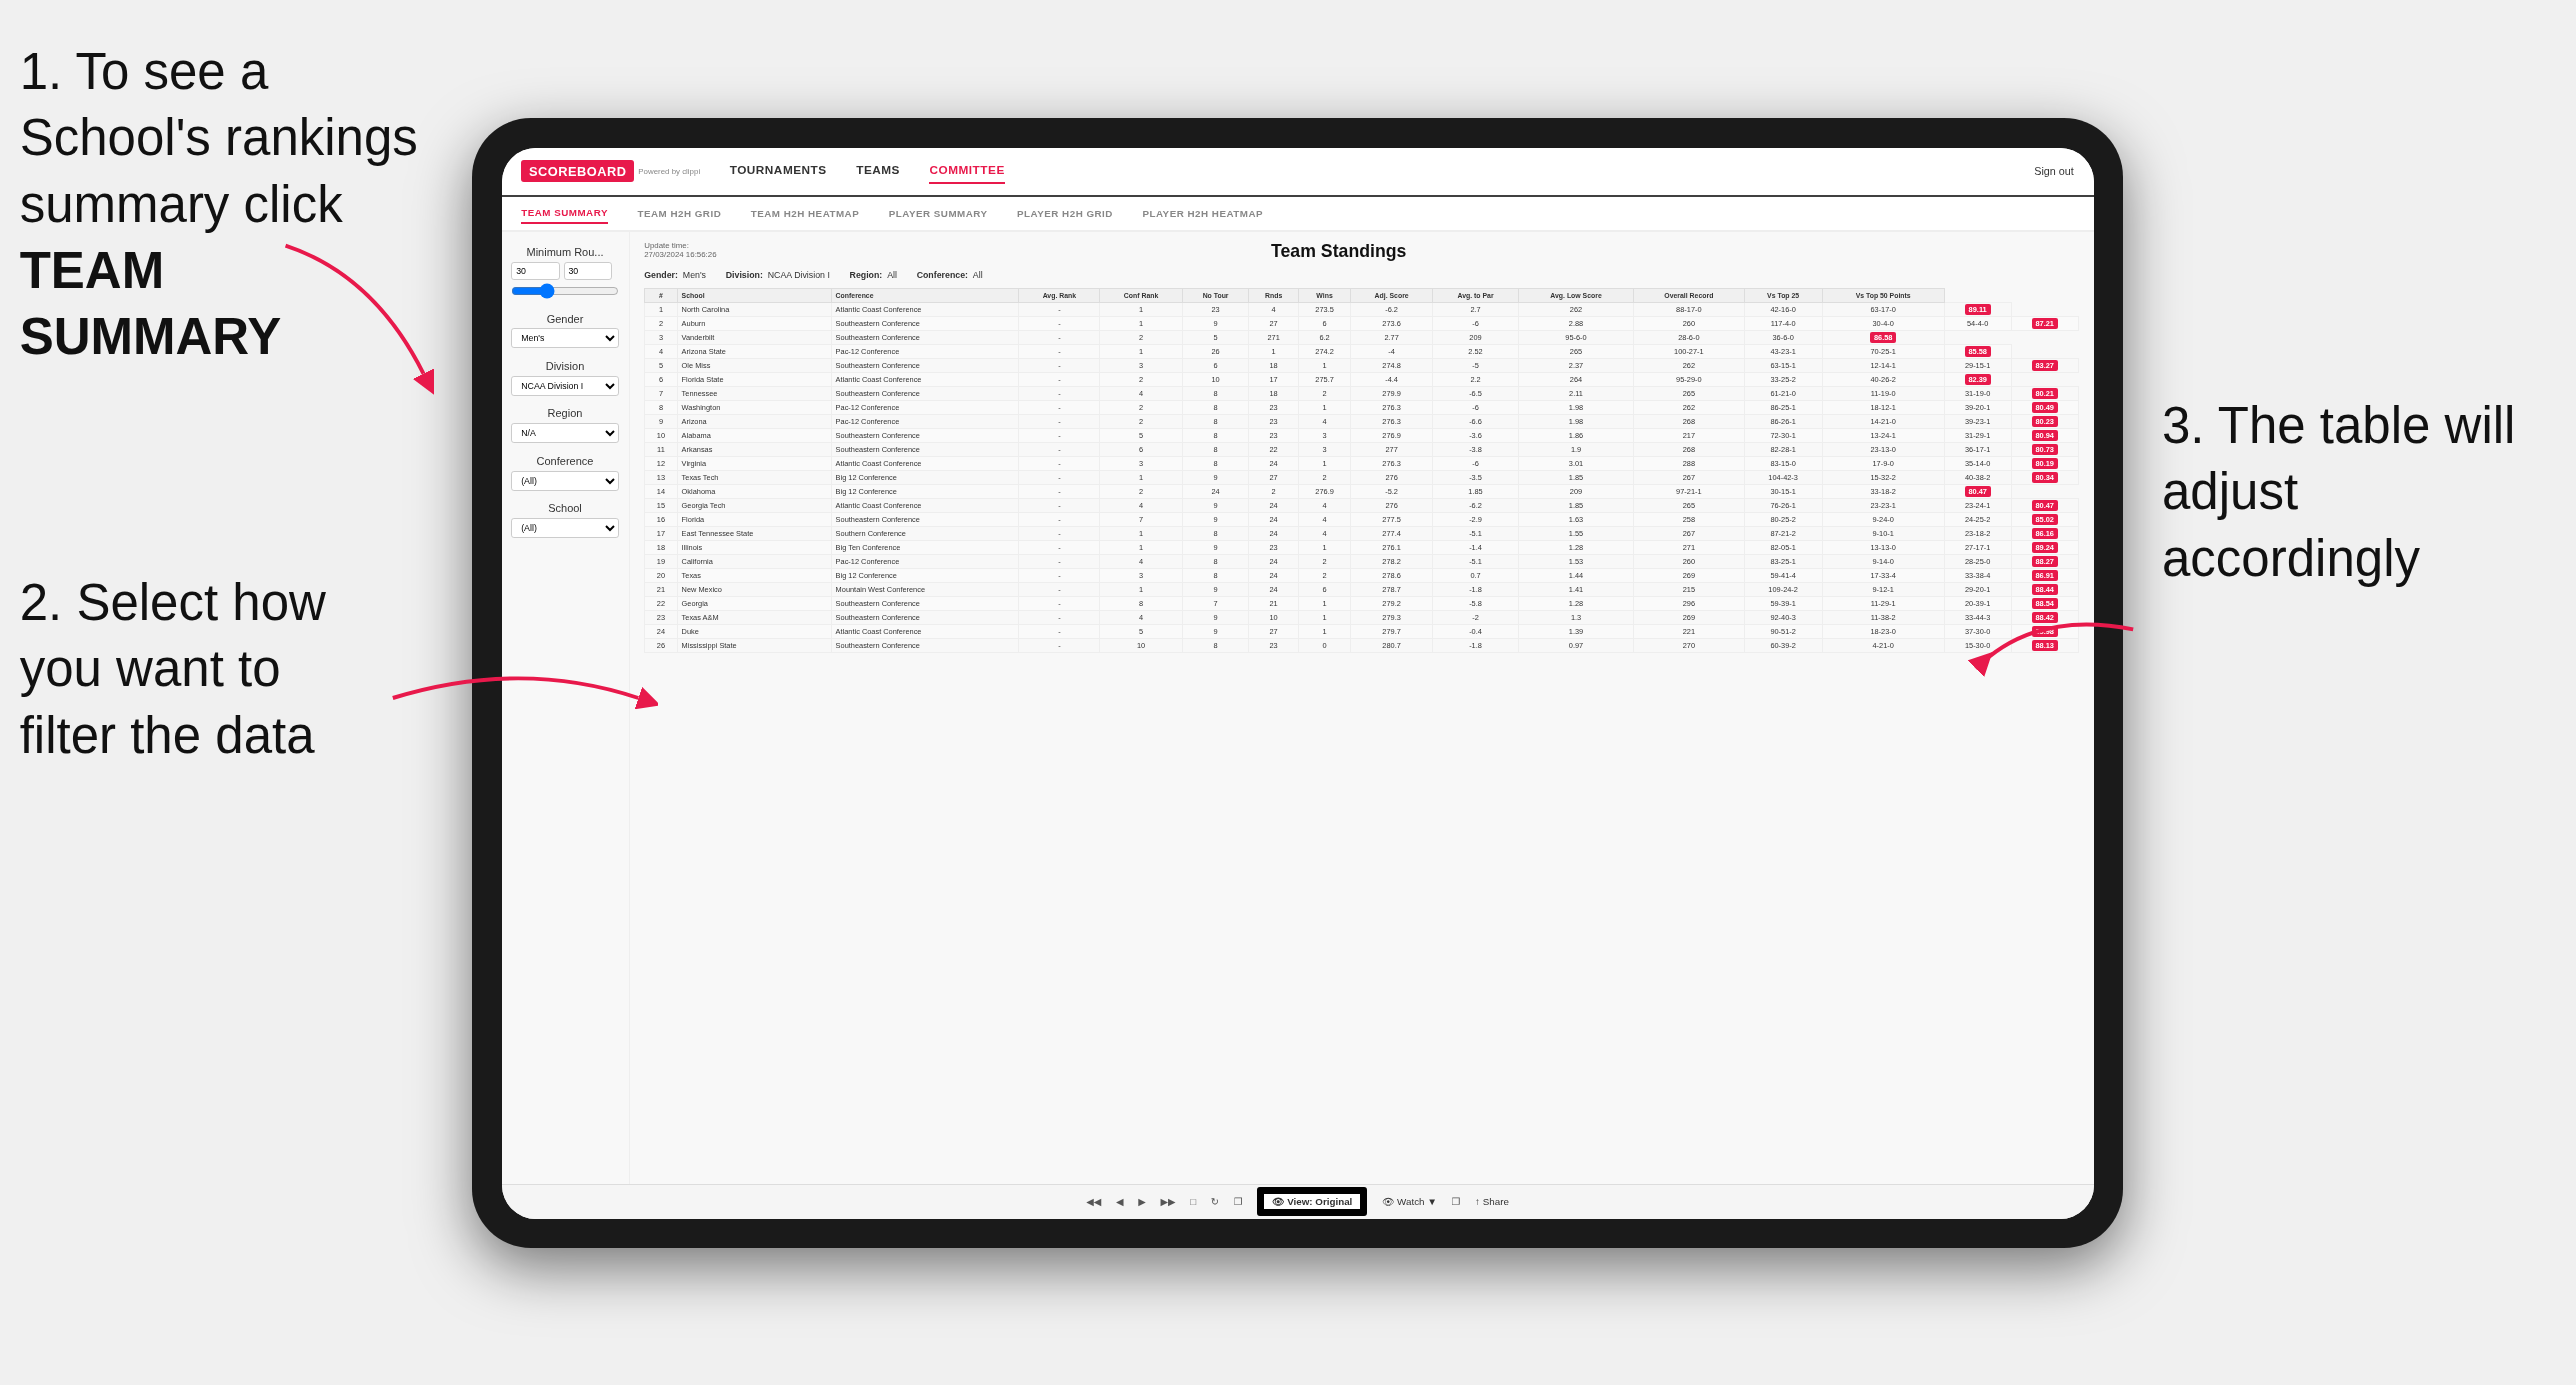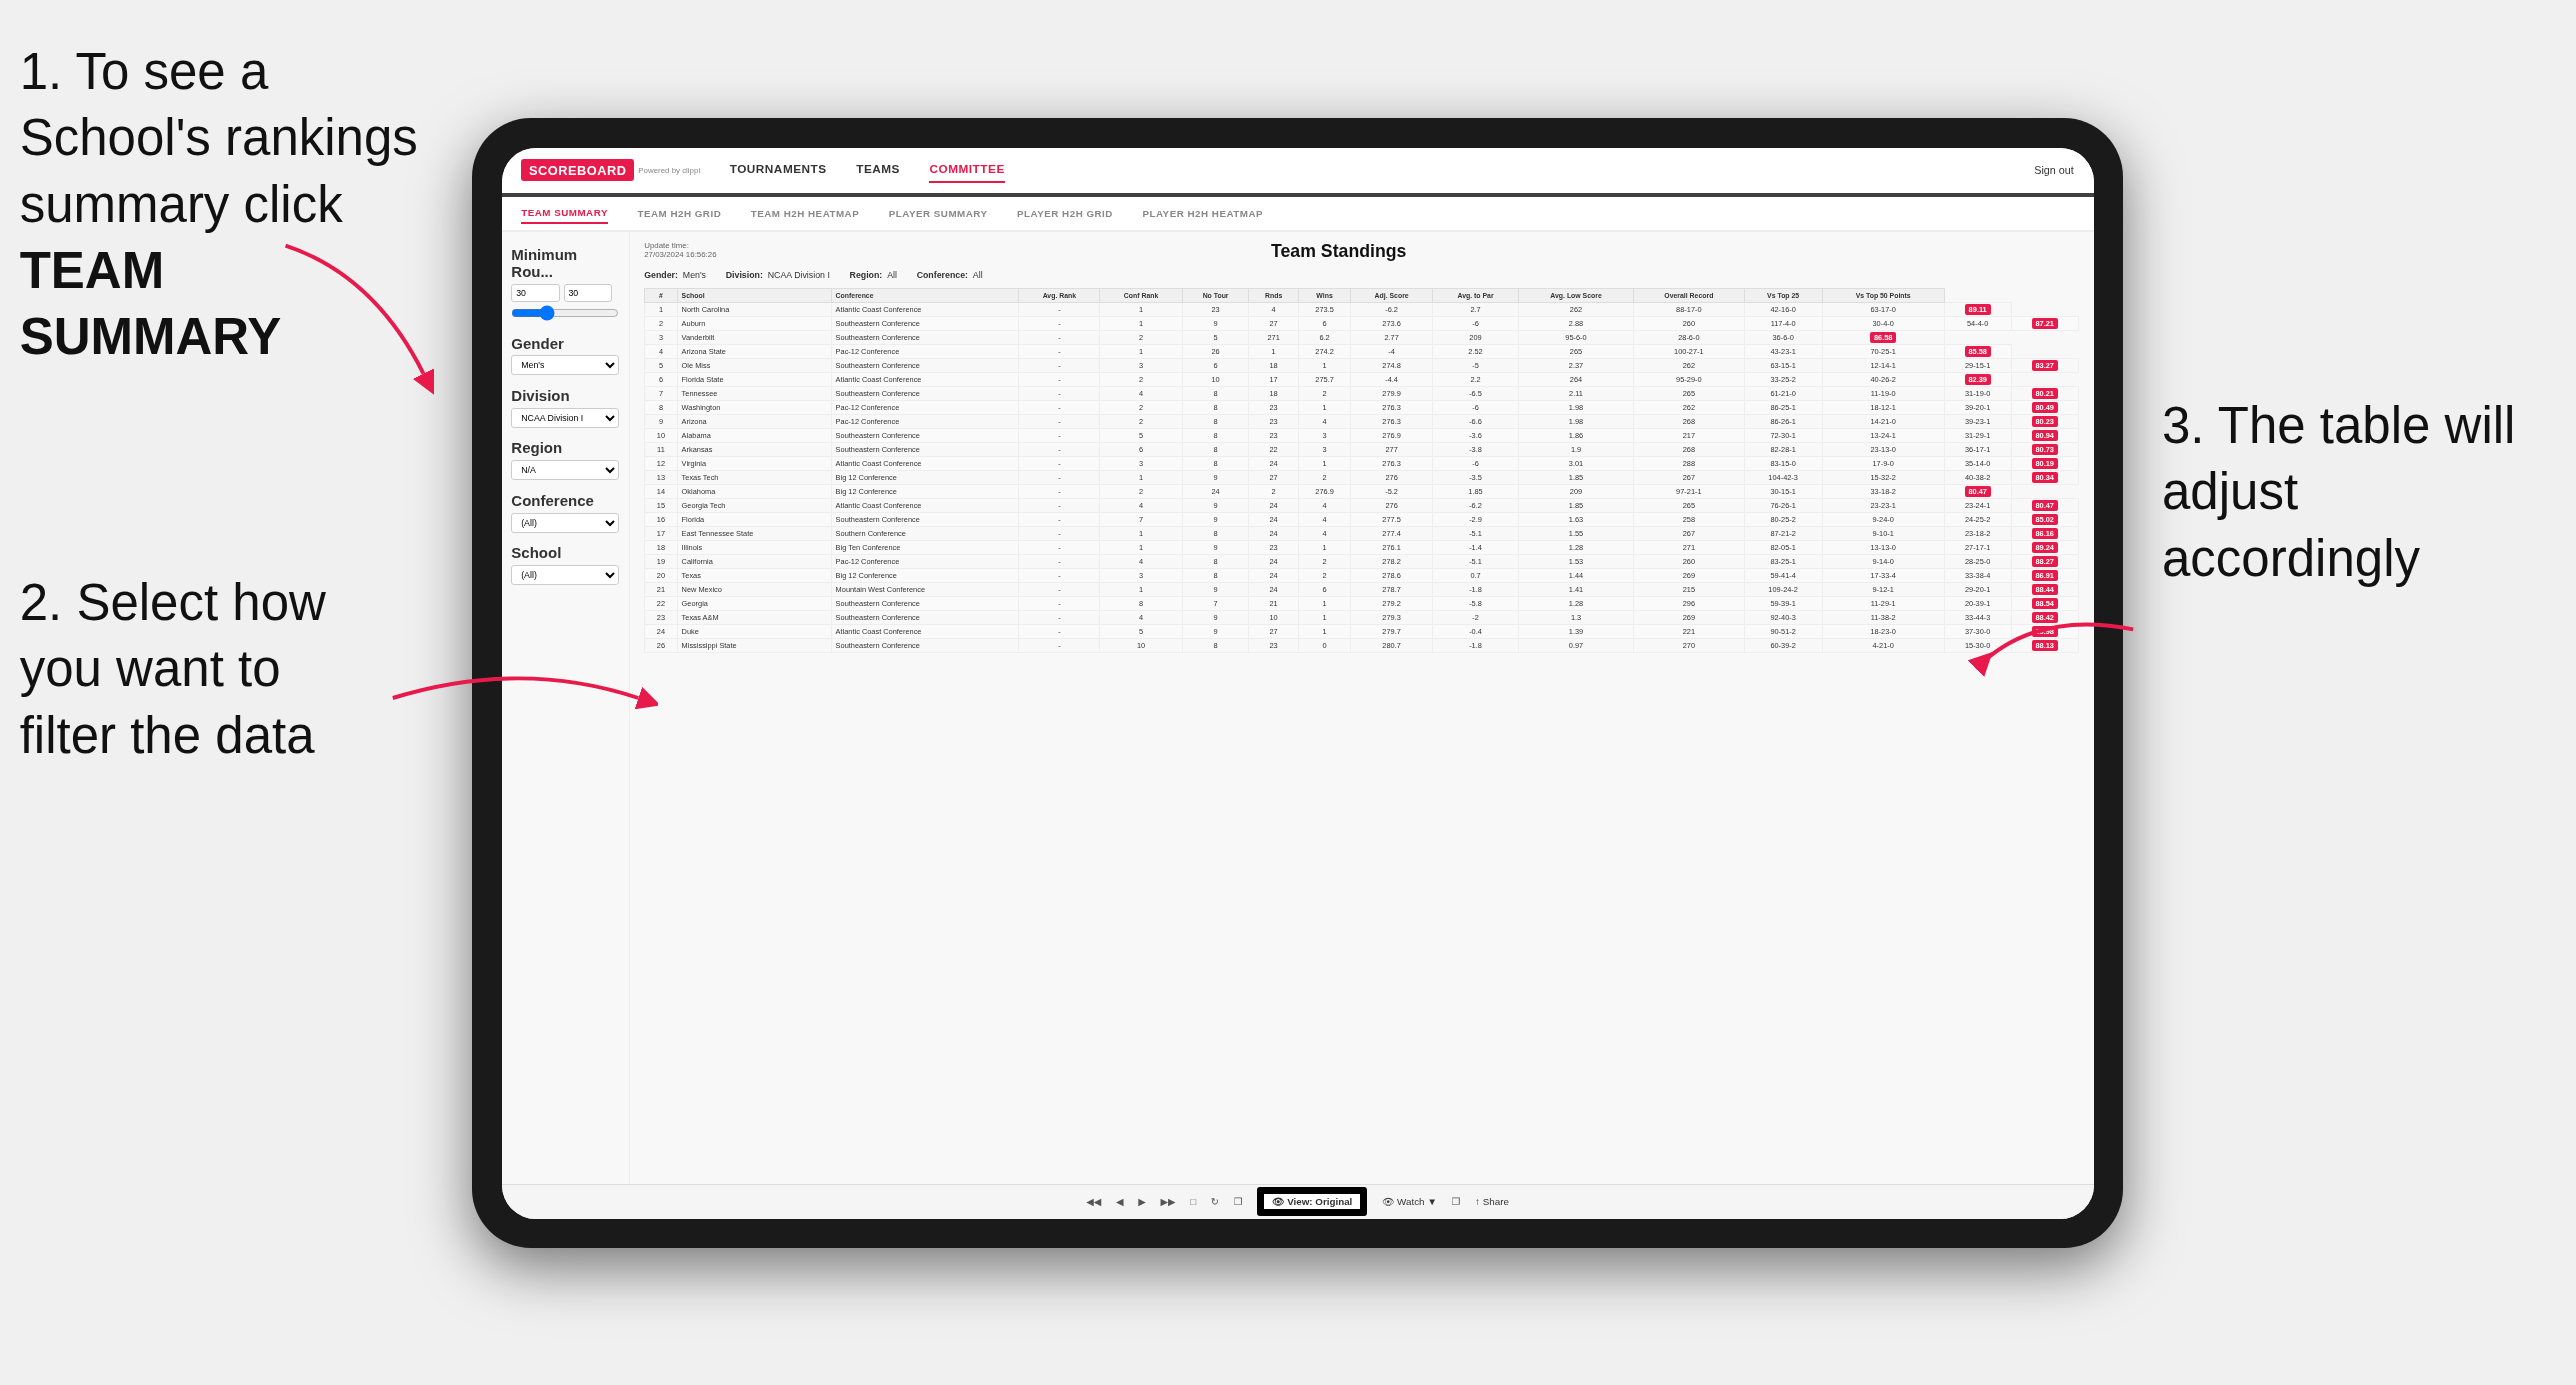--- a/index.html
+++ b/index.html
@@ -89,21 +89,21 @@
       background: #fff;
       border-radius: 34px;
       overflow: hidden;
       display: flex;
       flex-direction: column;
     }
 
     
     .navbar {
       background: #fff;
-      border-bottom: 4px solid #404040;
+      border-bottom: 2px solid #404040;
       display: flex;
       align-items: center;
       padding: 0 19.7px;
       height: 49px;
       flex-shrink: 0;
     }
 
     .logo-area {
       display: flex;
       align-items: center;
@@ -197,24 +197,25 @@
       padding: 14.7px 9.8px;
       flex-shrink: 0;
       font-size: 8.8px;
     }
 
     .sidebar-section {
       margin-bottom: 11.8px;
     }
 
     .sidebar-label {
-      font-weight: 700;
+      font-weight: 400;
       color: #333;
-      font-size: 15px;
+      font-size: 11px;
       margin-bottom: 3.9px;
+      text-align: center;
     }
 
     .sidebar-input {
       width: 100%;
       border: 1px solid #ccc;
       border-radius: 2.9px;
       padding: 2.9px 4.9px;
       font-size: 8.8px;
       background: #fff;
     }

